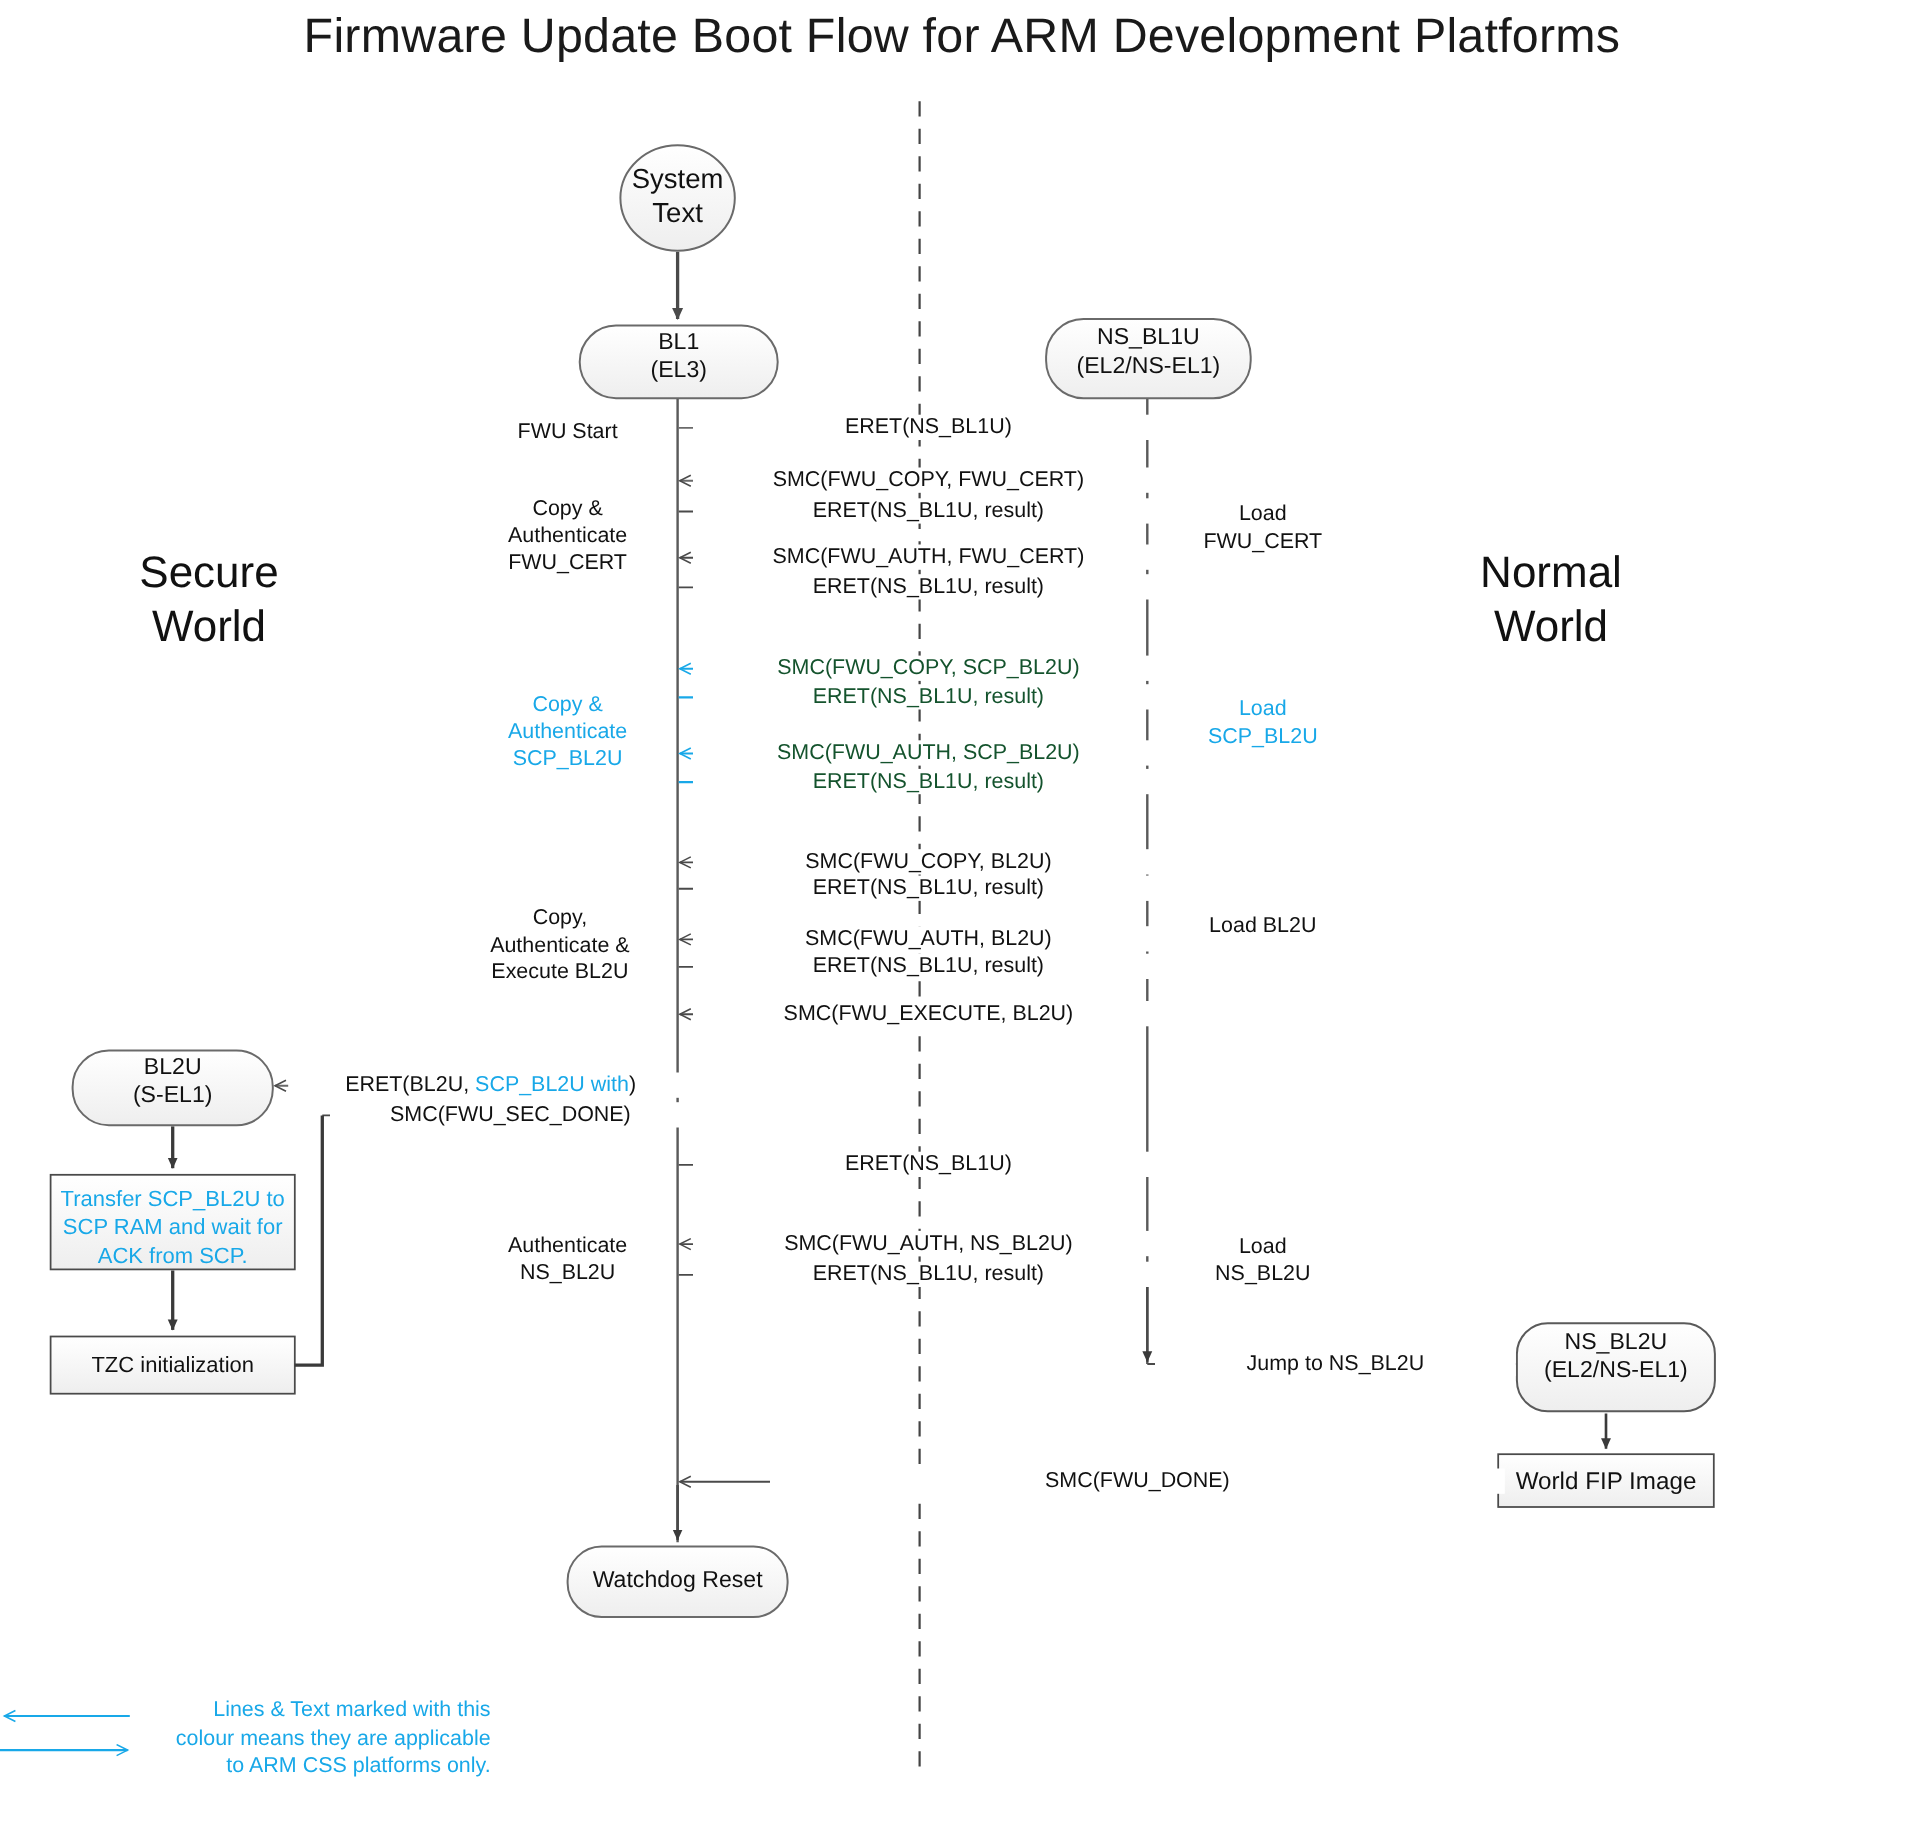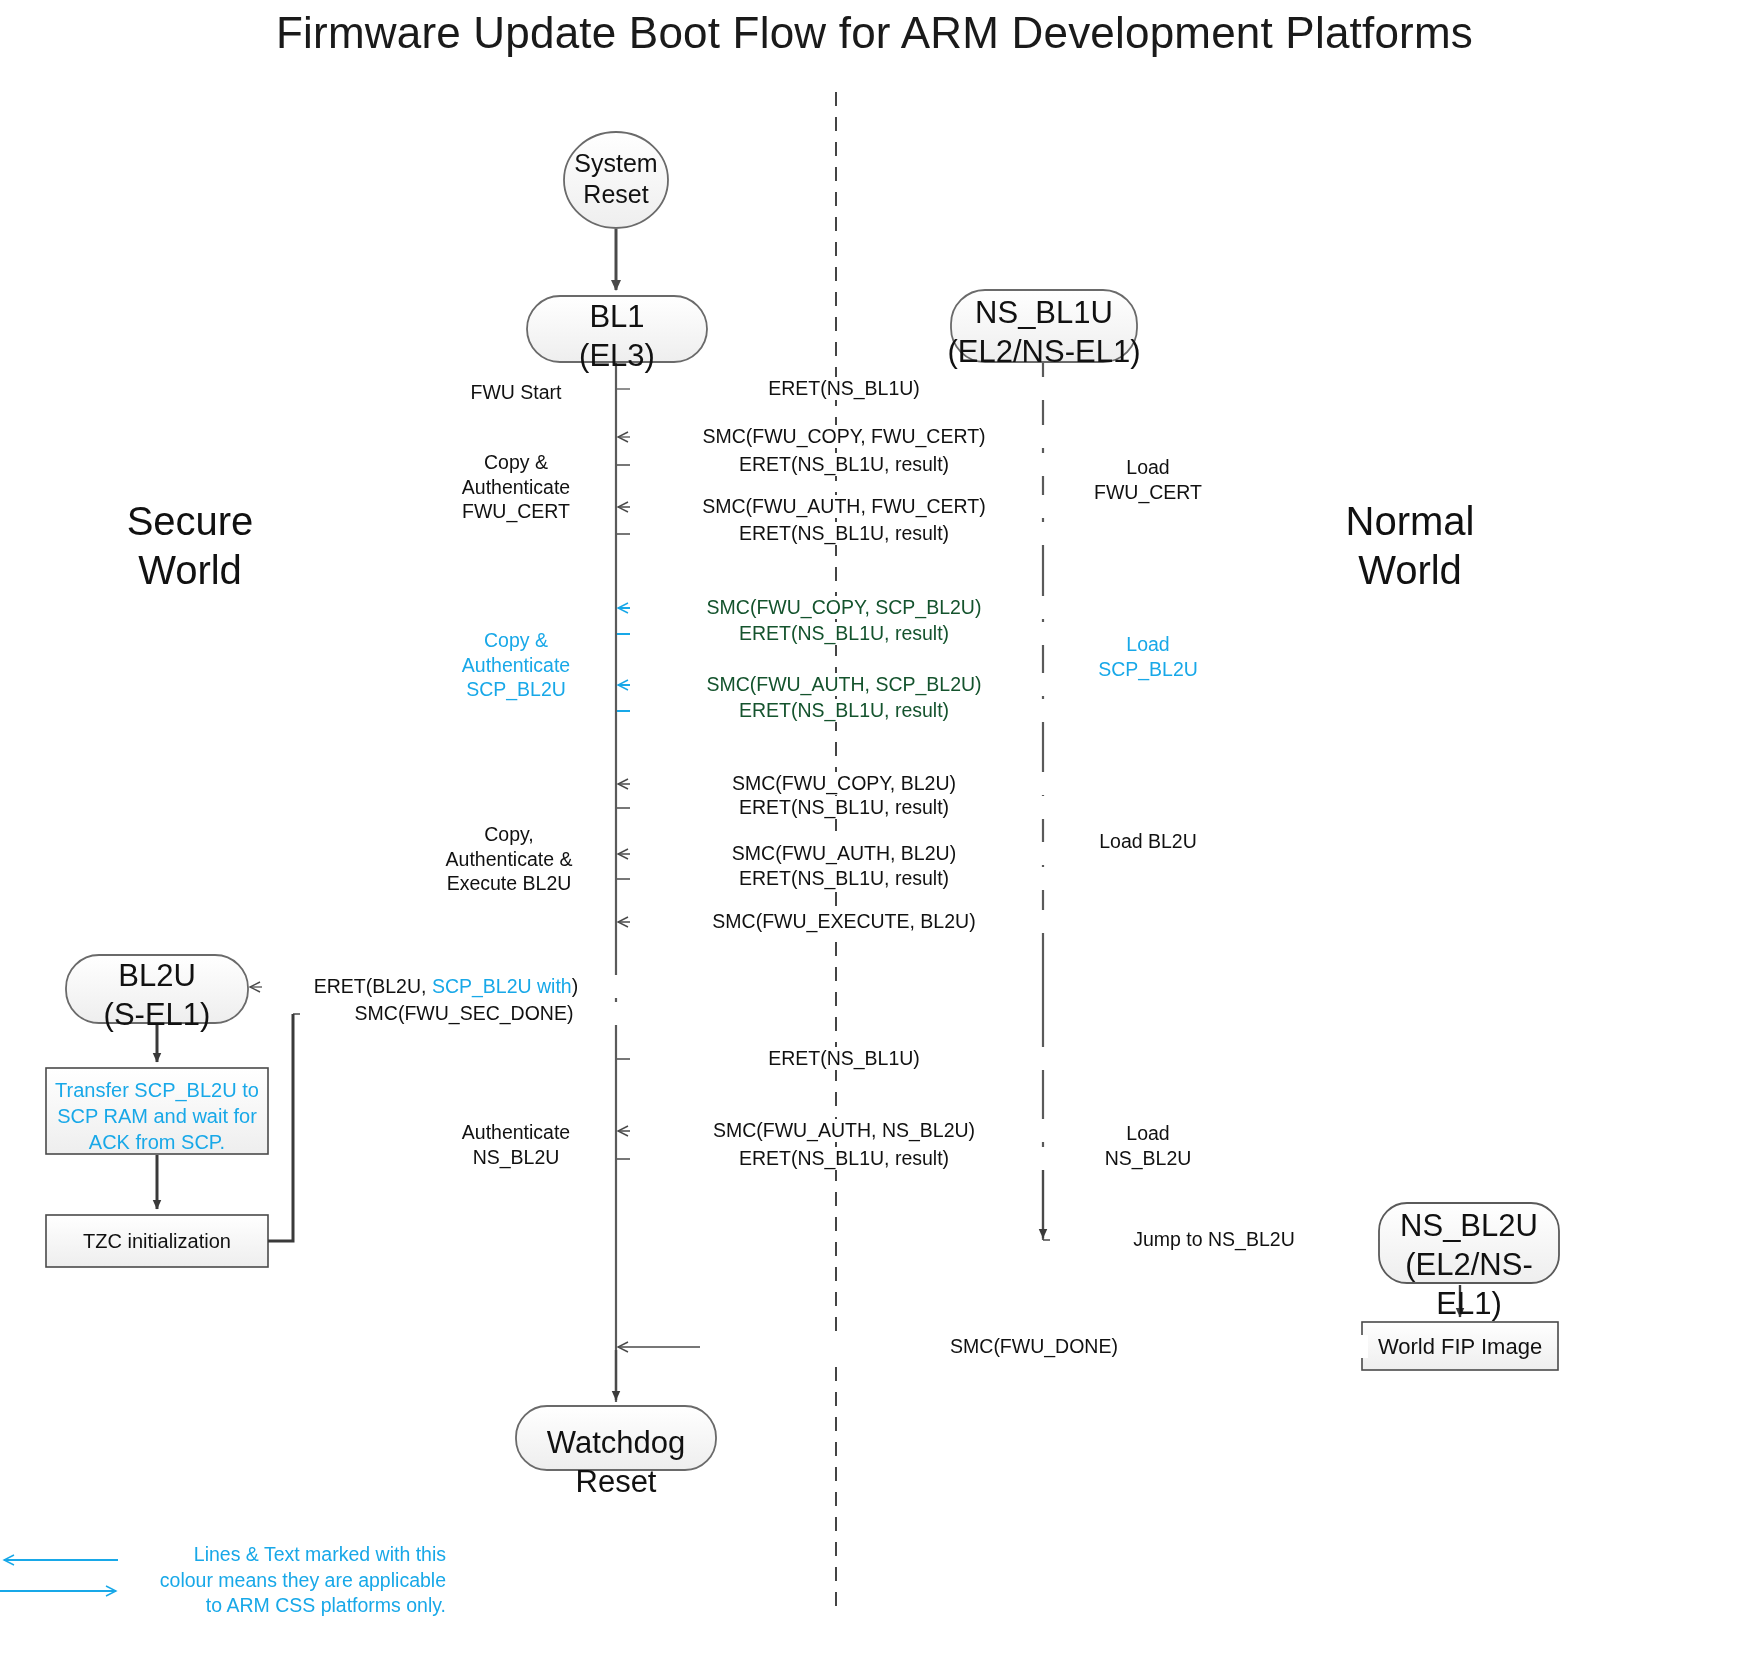--- a/index.html
+++ b/index.html
@@ -6,21 +6,21 @@
   body{font-family:"Liberation Sans","DejaVu Sans",sans-serif;color:#000;}
   #canvas{position:relative;width:1749px;height:1676px;overflow:hidden;background:#fff;}
   #svg-layer{position:absolute;left:0;top:0;width:1749px;height:1676px;}
   .abs{position:absolute;}
   .ttl{left:0;top:8px;width:1749px;text-align:center;font-size:44px;color:#1a1a1a;letter-spacing:.2px;}
   .world{font-size:40px;color:#111;text-align:center;line-height:1.22;}
   .msg{font-size:19.5px;color:#111;text-align:center;white-space:nowrap;background:#fff;padding:0 4px;}
   .msg.cy{color:#14532d;}
   .side{font-size:19.5px;color:#111;text-align:center;line-height:1.26;}
   .side.cy{color:#18a8e8;}
-  .nodelbl{font-size:31px;color:#111;text-align:center;line-height:1.25;pointer-events:none;}
+  .nodelbl{font-size:21px;color:#111;text-align:center;line-height:1.25;pointer-events:none;}
   .boxlbl{font-size:20px;color:#111;text-align:center;line-height:1.3;pointer-events:none;}
   .boxlbl.cy{color:#18a8e8;}
   .legend{font-size:19.5px;color:#18a8e8;text-align:right;line-height:1.32;}
   .mixed span.cy{color:#18a8e8;}
 </style>
 </head>
 <body>
 
 <div id="canvas">
 
@@ -133,21 +133,21 @@
     <div>Secure</div>
     <div>World</div>
   </div>
   <div class="abs world" style="left:1280px;top:497px;width:260px;">
     <div>Normal</div>
     <div>World</div>
   </div>
 
   <div class="abs nodelbl" style="left:536px;top:148px;width:160px;font-size:25px;">
     <div>System</div>
-    <div>Reset</div>
+    <div>Text</div>
   </div>
   <div class="abs nodelbl" style="left:527px;top:298px;width:180px;">
     <div>BL1</div>
     <div>(EL3)</div>
   </div>
   <div class="abs nodelbl" style="left:946px;top:294px;width:196px;">
     <div>NS_BL1U</div>
     <div>(EL2/NS-EL1)</div>
   </div>
   <div class="abs nodelbl" style="left:66px;top:957px;width:182px;">

